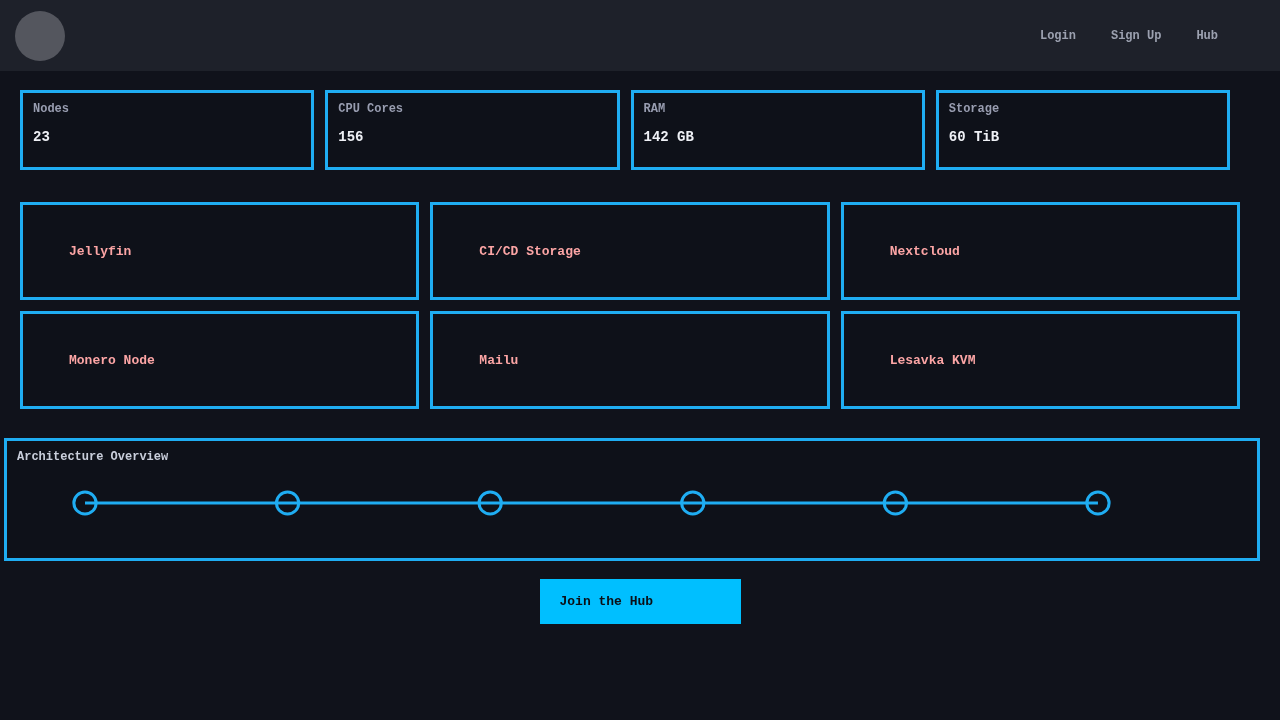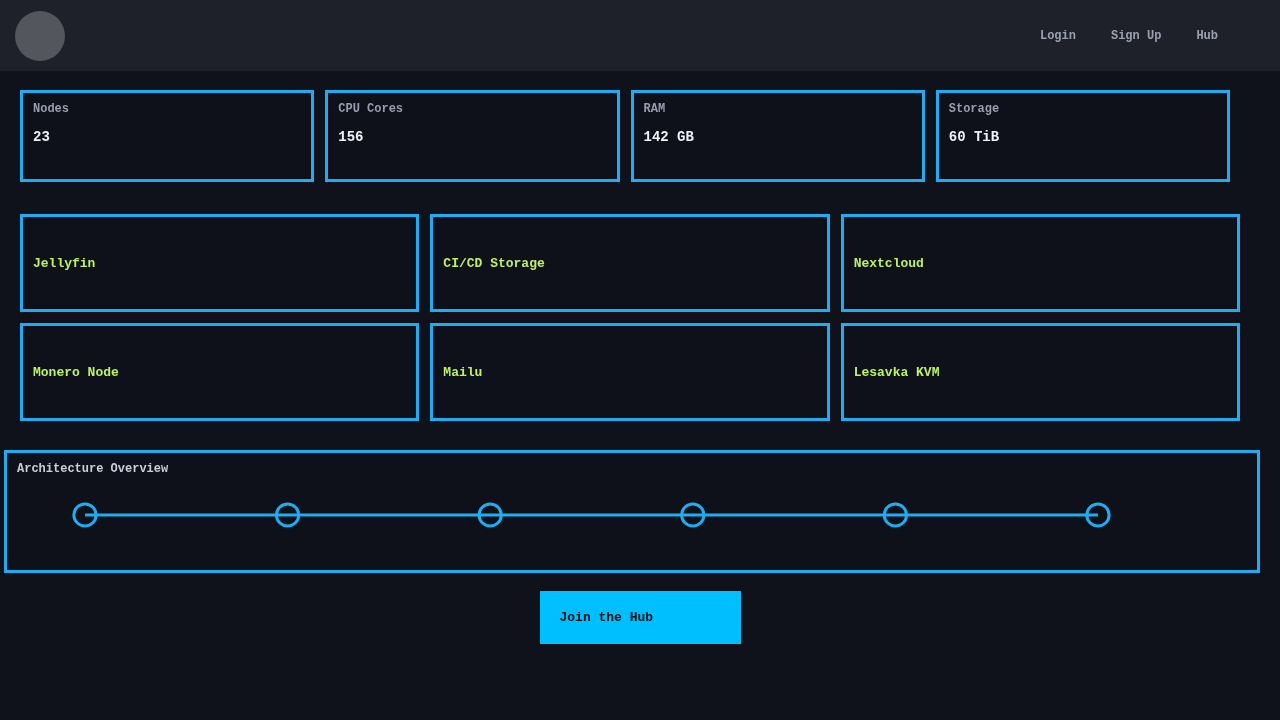--- a/index.html
+++ b/index.html
@@ -42,21 +42,21 @@
     cursor:pointer;
   }
   
   .stats{
     display:grid;
     grid-template-columns:repeat(4,1fr);
     gap:11px;
     margin:19px 50px 0 20px;
   }
   .stat-card{
-    height:92px;
+    height:80px;
     background:var(--card-bg);
     border:3px solid var(--accent);
     padding:9px 10px;
   }
   .stat-label{
     font-size:12px;
     color:#989db0;
   }
   .stat-value{
     font-size:14px;
@@ -74,21 +74,22 @@
     height:98px;
     background:var(--card-bg);
     border:3px solid var(--accent);
     display:flex;
     align-items:center;
     padding-left:10px;
     cursor:pointer;
   }
   .service-title{
     font-size:13px;
-    color:#bef264;
+    color:#fca5a5;
+    margin-left:36px;
   }
   
   .architecture{
     position:relative;
     height:123px;
     margin:29px 20px 0 4px;
     background:var(--card-bg);
     border:3px solid var(--accent);
   }
   .arch-title{
@@ -103,21 +104,21 @@
     display:block;
   }
   
   .cta-wrap{
     display:flex;
     justify-content:center;
     margin-top:18px;
   }
   .cta-button{
     width:201px;
-    height:53px;
+    height:45px;
     background:var(--button-bg);
     border:none;
     font-family:"Liberation Mono","DejaVu Sans Mono",monospace;
     font-weight:bold;
     font-size:13px;
     color:#0b0f16;
     text-align:left;
     padding-left:20px;
     cursor:pointer;
   }

